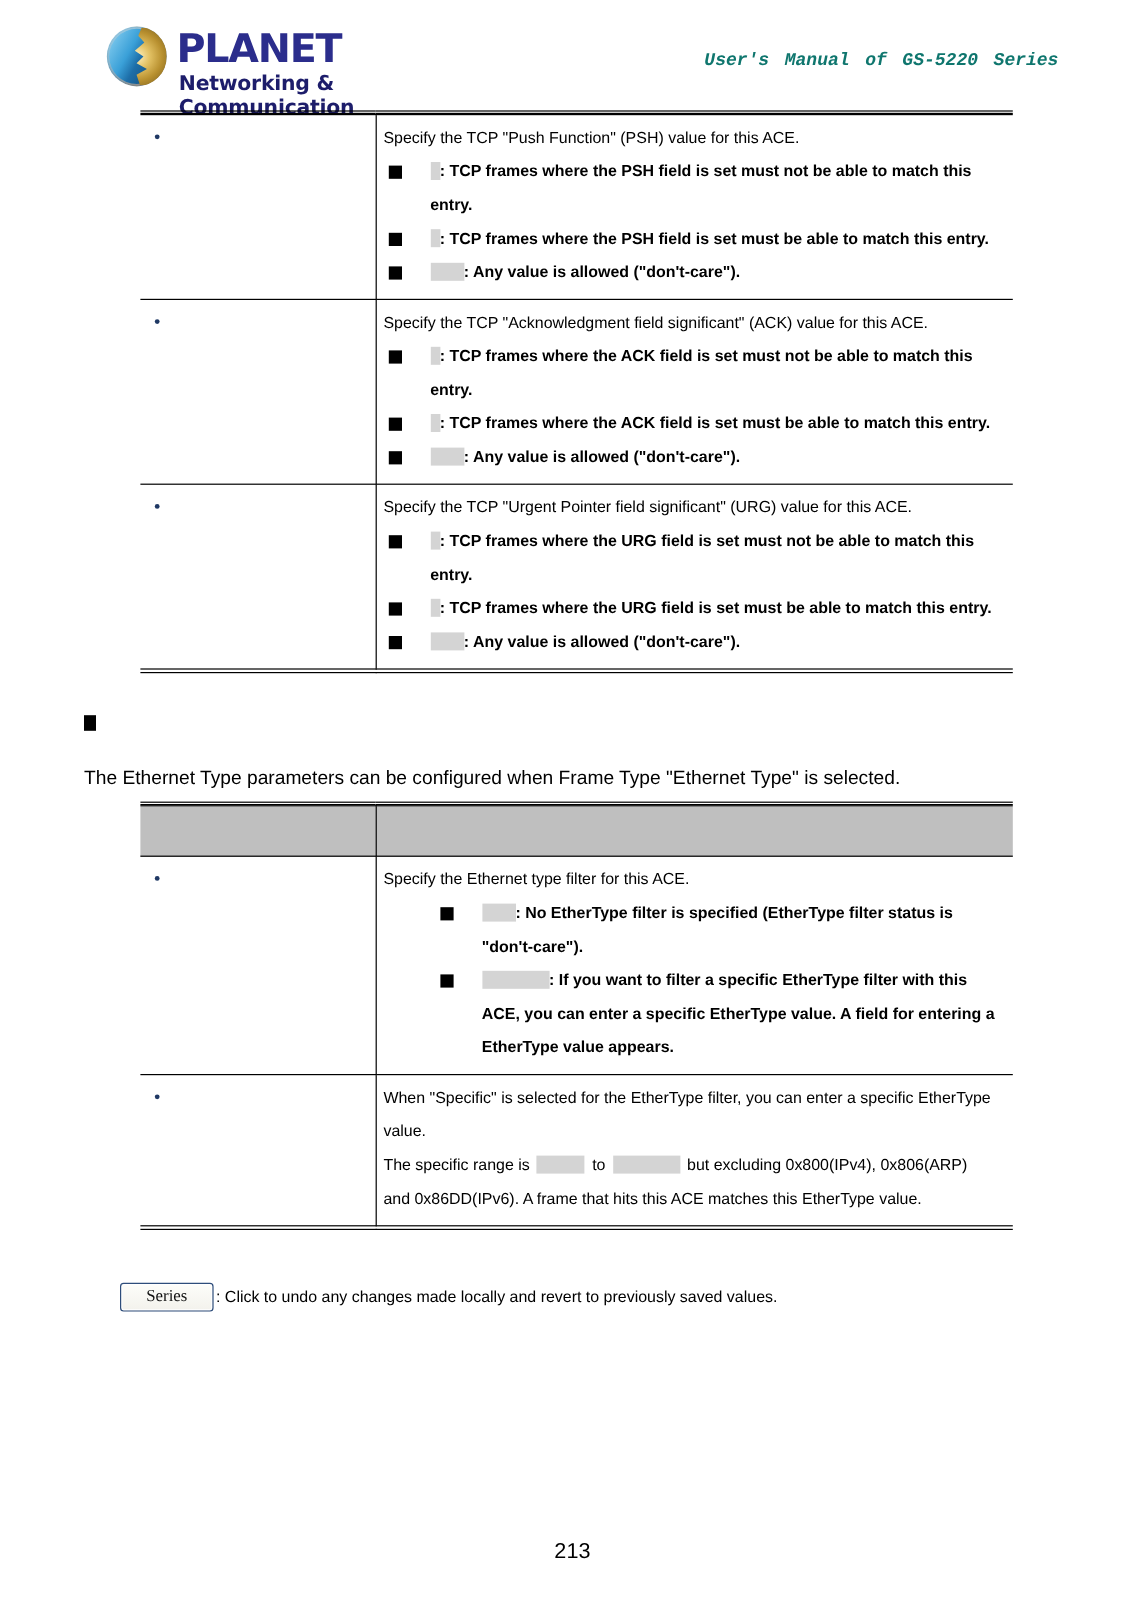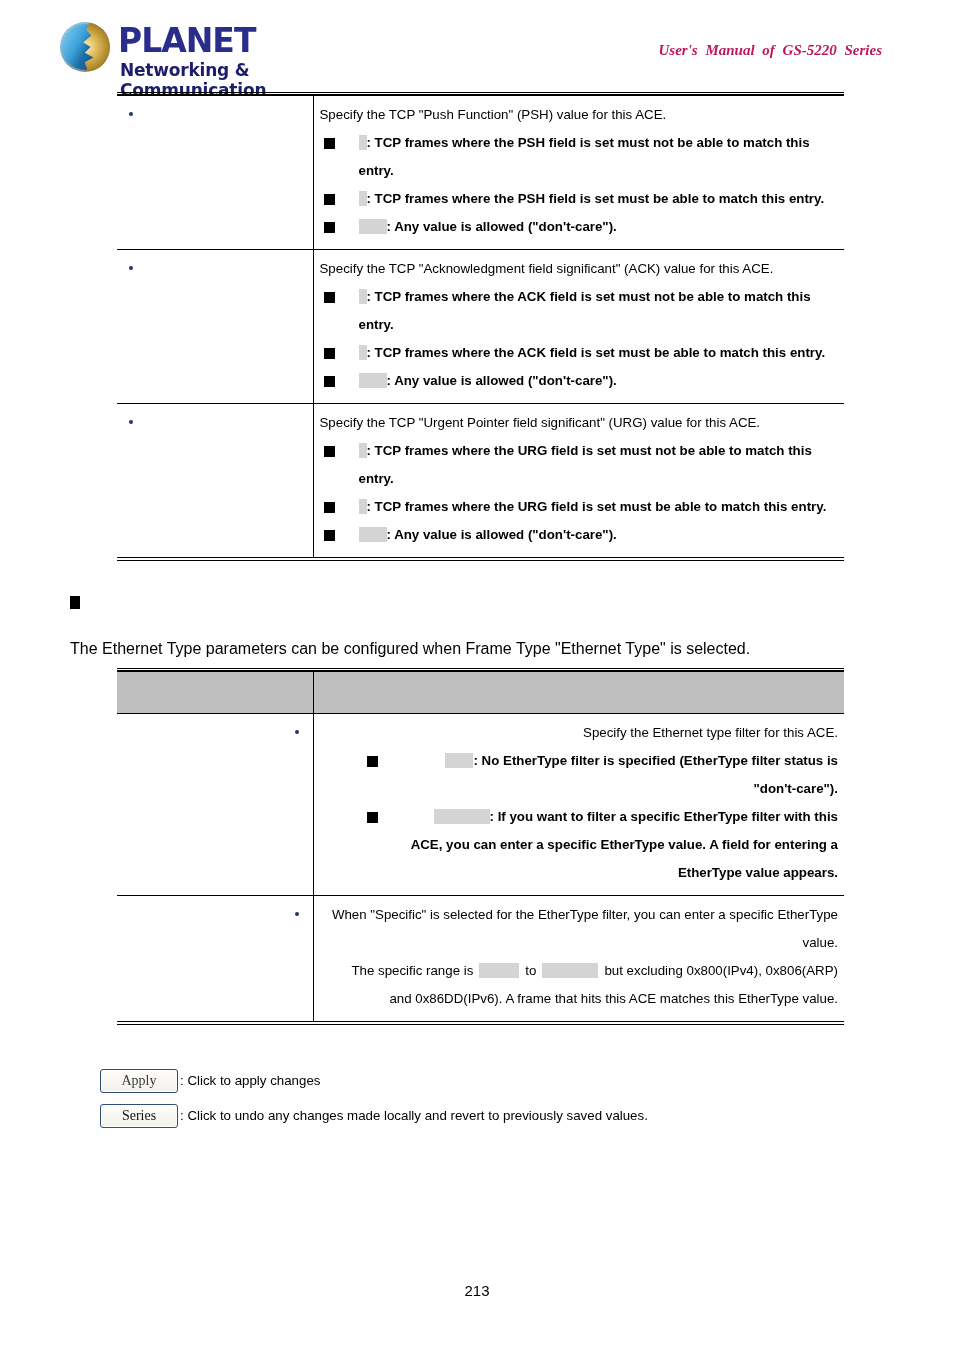--- a/index.html
+++ b/index.html
@@ -18,21 +18,21 @@
 
   
   .page-header {
     position: absolute;
     left: 0; top: 0;
     width: 954px;
     height: 90px;
   }
   .logo-block {
     position: absolute;
-    left: 60px;
+    left: 89px;
     top: 20px;
     width: 300px;
     height: 60px;
   }
   .logo-globe {
     position: absolute;
     left: 0px; top: 2px;
     width: 50px; height: 50px;
     border-radius: 50%;
     background:
@@ -77,39 +77,39 @@
     font-family: "DejaVu Sans", sans-serif;
     font-weight: bold;
     font-size: 17px;
     letter-spacing: -0.2px;
     color: #1d1d6b;
   }
   .header-title {
     position: absolute;
     right: 72px;
     top: 42px;
-    font-family: Liberation Serif, serif;
+    font-family: Liberation Mono, monospace;
     font-weight: bold;
     font-style: italic;
     font-size: 15px;
-    color: #be185d;
+    color: #0f766e;
     word-spacing: 4px;
     white-space: nowrap;
   }
 
   
   .doc-table {
     position: absolute;
     border-collapse: collapse;
     table-layout: fixed;
     font-size: 13.3px;
     line-height: 28px;
   }
   .doc-table.t1 { left: 117px; top: 92px; width: 727px; }
-  .doc-table.t2 { left: 117px; top: 668px; width: 727px; text-align: right; }
+  .doc-table.t2 { left: 117px; top: 668px; width: 727px; }
 
   .doc-table col.c-name { width: 196px; }
   .doc-table col.c-desc { width: 531px; }
 
   .doc-table .hdr-top td {
     border-top: 3px double #000;
     padding: 0;
     height: 0;
   }
   .doc-table tr.head-row td {
@@ -237,21 +237,21 @@
     margin-left: 2px;
   }
 
   
   .page-number {
     position: absolute;
     left: 0;
     top: 1282px;
     width: 954px;
     text-align: center;
-    font-size: 15px;
+    font-size: 18px;
   }
 </style>
 </head>
 <body>
 
 <div class="page-header">
   <div class="logo-block">
     <div class="logo-globe"></div>
     <div class="logo-word">PLANET</div>
     <div class="logo-tag">Networking &amp; Communication</div>
@@ -384,22 +384,18 @@
     </tr>
 
     <tr class="tbl-bottom">
         <td colspan="2"></td>
       </tr>
   </tbody>
 </table>
 
 <div class="btn-block">
   <div class="btn-row">
-    <span class="ui-btn apply">Apply</span>
-    <span class="btn-caption">: Click to apply changes</span>
-  </div>
-  <div class="btn-row">
     <span class="ui-btn">Series</span>
     <span class="btn-caption">: Click to undo any changes made locally and revert to previously saved values.</span>
   </div>
 </div>
 
 <div class="page-number">213</div>
 
 </body></html>

